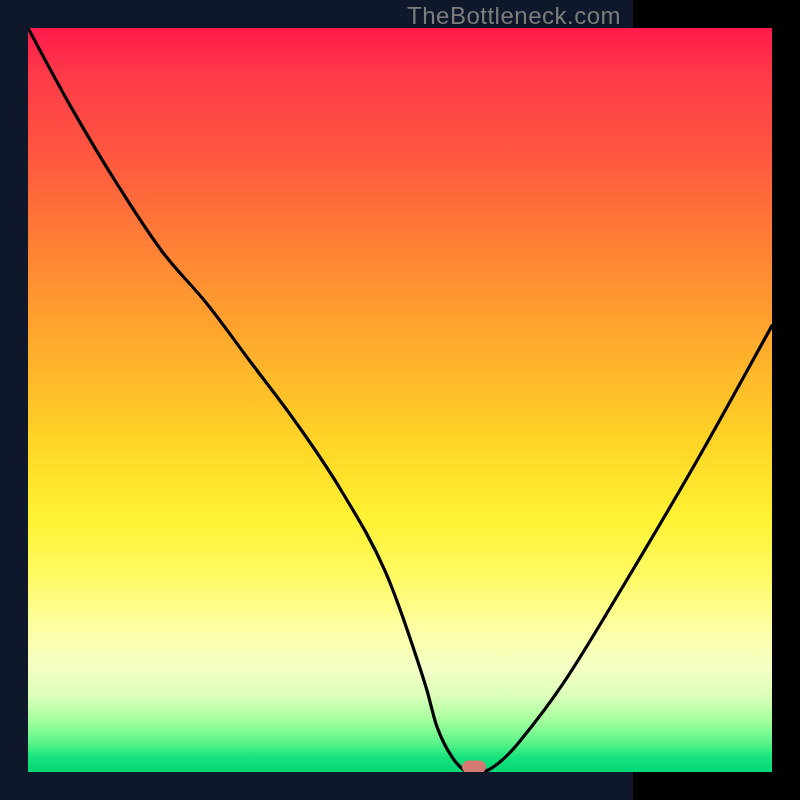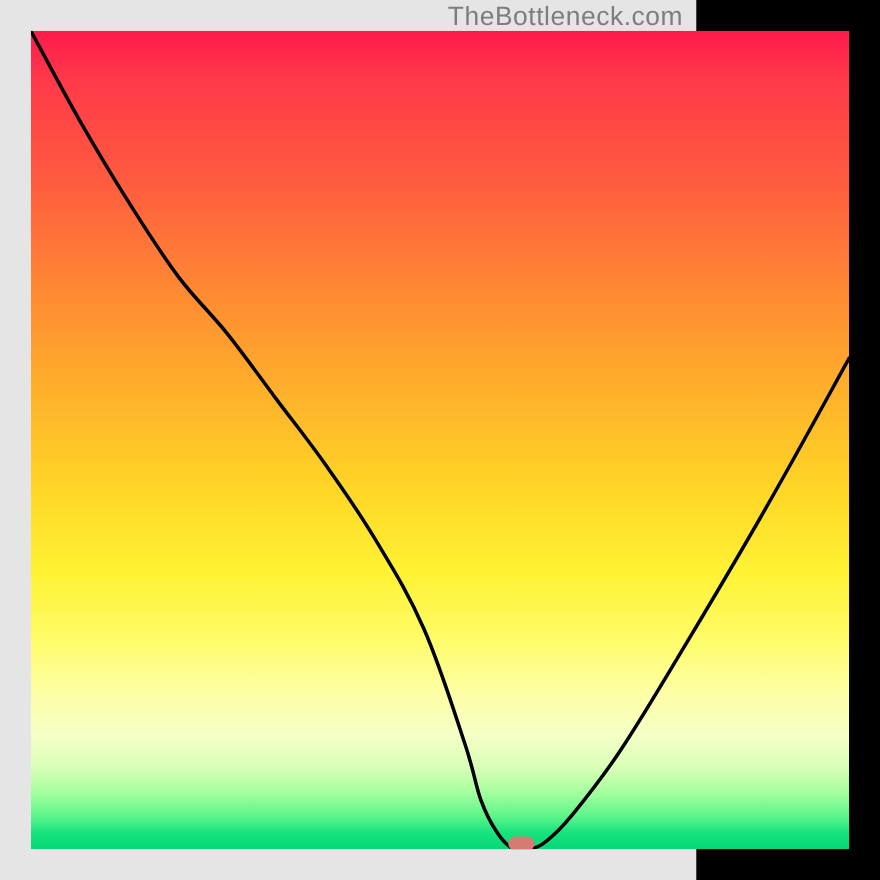--- a/index.html
+++ b/index.html
@@ -8,21 +8,21 @@
     width: 800px;
     height: 800px;
     background: #000;
     font-family: Arial, Helvetica, sans-serif;
     overflow: hidden;
   }
   .frame {
     position: relative;
     width: 633px;
     height: 800px;
-    background: #e5e5e5;
+    background: #0f172a;
   }
   .watermark {
     position: absolute;
     top: 2px;
     right: 12px;
     color: #7d7d7d;
     font-size: 24px;
     font-weight: 500;
     letter-spacing: 0.5px;
     z-index: 30;

